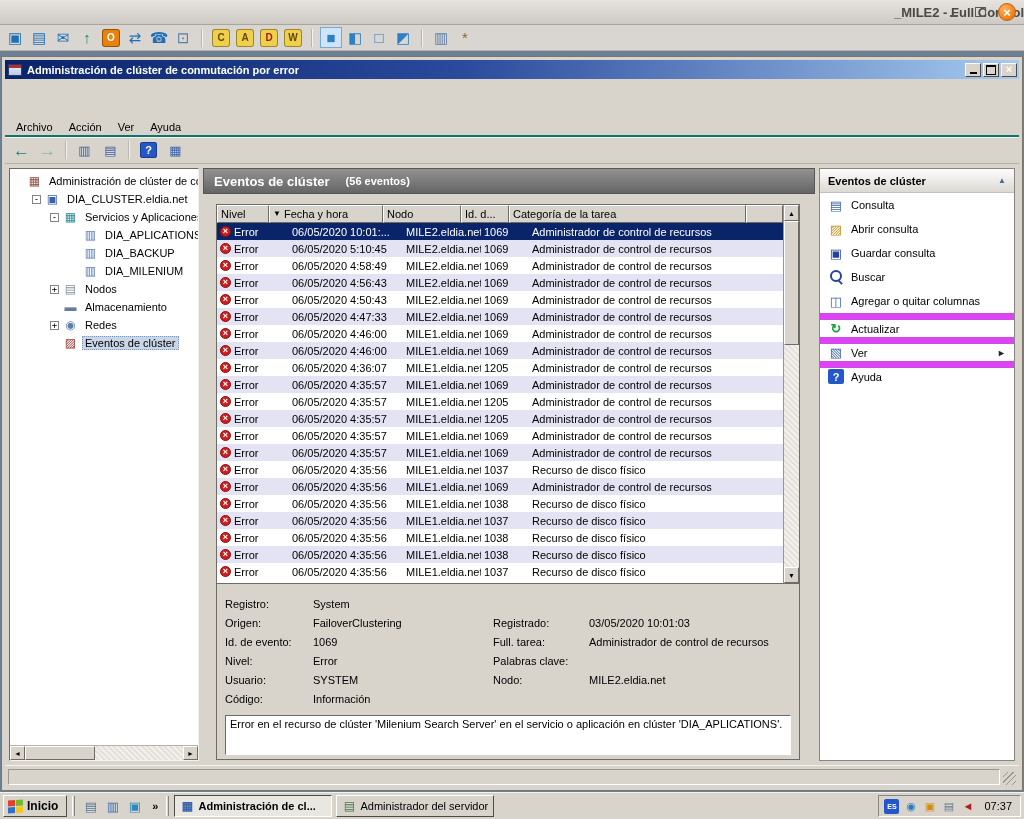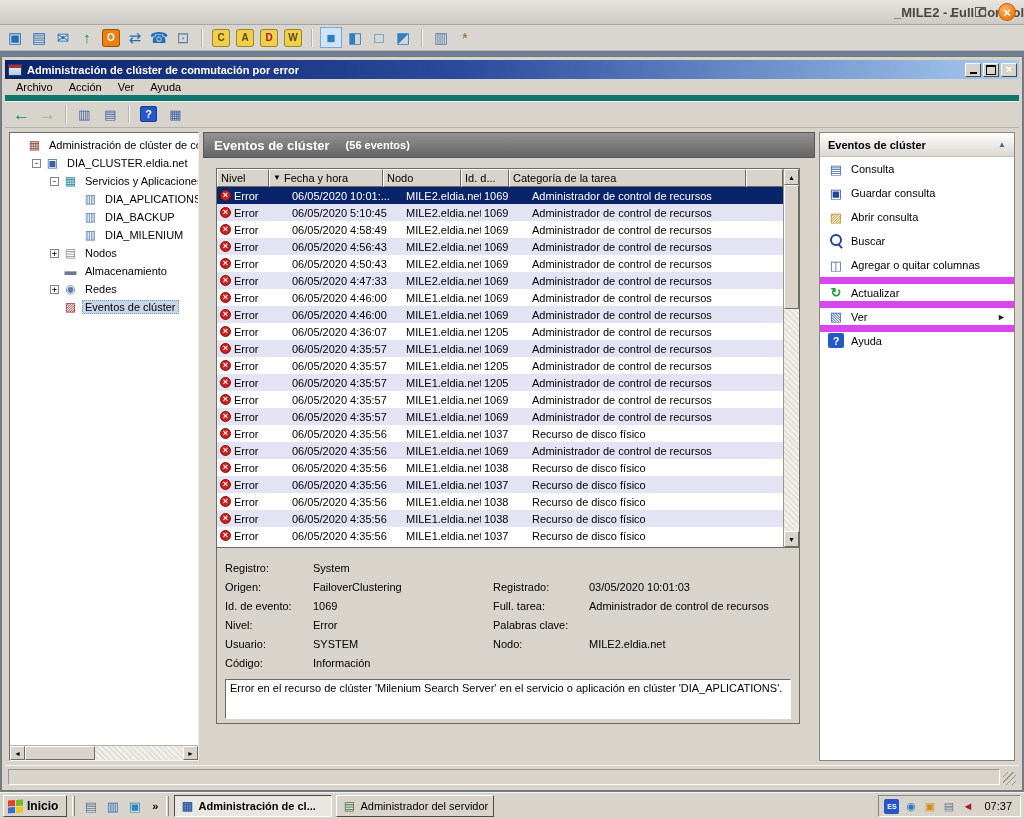--- a/index.html
+++ b/index.html
@@ -31,21 +31,21 @@
 .mmc-title{flex:0 0 19px;background:linear-gradient(90deg,#0a246a,#2a4a9c 45%,#a6caf0);color:#fff;display:flex;align-items:center;padding:0 2px 0 3px;}
 .wicon{width:14px;height:12px;background:linear-gradient(#eef2fa,#b8c8e8);border:1px solid #2a3a6a;margin-right:5px;position:relative;flex:0 0 14px;}
 .wicon::before{content:"";position:absolute;top:0;left:0;right:0;height:3px;background:#b03030;}
 .wtitle{font-weight:bold;font-size:11px;flex:1;white-space:nowrap;overflow:hidden;}
 .wbtns{display:flex;gap:2px;}
 .wbtn{width:16px;height:14px;background:#d8d4cc;border:1px solid;border-color:#fff #4e4a44 #4e4a44 #fff;display:flex;align-items:center;justify-content:center;}
 .wbtn.min::before{content:"";width:7px;height:2px;background:#000;margin-top:7px;}
 .wbtn.max::before{content:"";width:8px;height:7px;border:1px solid #000;border-top-width:2px;}
 .wbtn.close::before{content:"×";font-size:11px;font-weight:bold;line-height:1;}
 
-.menubar{flex:0 0 21px;display:flex;align-items:flex-end;padding:0 3px;border-bottom:6px solid #0f766e;}
+.menubar{flex:0 0 21px;display:flex;align-items:flex-end;padding:0 3px;border-bottom:2px solid #0f766e;margin-top:37px;}
 .menu-item{padding:2px 8px;}
 
 .mmc-toolbar{flex:0 0 27px;display:flex;align-items:center;padding:0 4px;gap:1px;border-bottom:1px solid #b5b1ab;box-shadow:inset 0 1px 0 #f4f2ee;}
 .mt{width:25px;height:22px;font-size:13px;}
 .mt[data-icon="back-icon"],.mt[data-icon="forward-icon"]{font-size:17px;font-weight:bold;}
 .mt[data-bg]{width:17px;height:16px;font-size:11px;font-weight:bold;border:1px solid #1a3a8a;border-radius:2px;margin:0 5px;}
 .mt[data-sep="1"]{width:2px;height:18px;background:#b8b4ae;border-right:1px solid #f4f2ee;margin:0 4px;}
 
 .mmc-body{flex:1;display:flex;gap:4px;padding:4px;min-height:0;}
 
@@ -687,28 +687,28 @@
           </div>
           <div>
 
               <div class="aitem" data-sep="">
                 <span class="ai" data-icon="query-icon"></span>
                 <span>Consulta</span>
 
               </div>
 
               <div class="aitem" data-sep="">
+                <span class="ai" data-icon="open-query-icon"></span>
+                <span>Abrir consulta</span>
+
+              </div>
+
+              <div class="aitem" data-sep="">
                 <span class="ai" data-icon="save-query-icon"></span>
                 <span>Guardar consulta</span>
-
-              </div>
-
-              <div class="aitem" data-sep="">
-                <span class="ai" data-icon="open-query-icon"></span>
-                <span>Abrir consulta</span>
 
               </div>
 
               <div class="aitem" data-sep="">
                 <span class="ai" data-icon="search-icon"></span>
                 <span>Buscar</span>
 
               </div>
 
               <div class="aitem" data-sep="">

